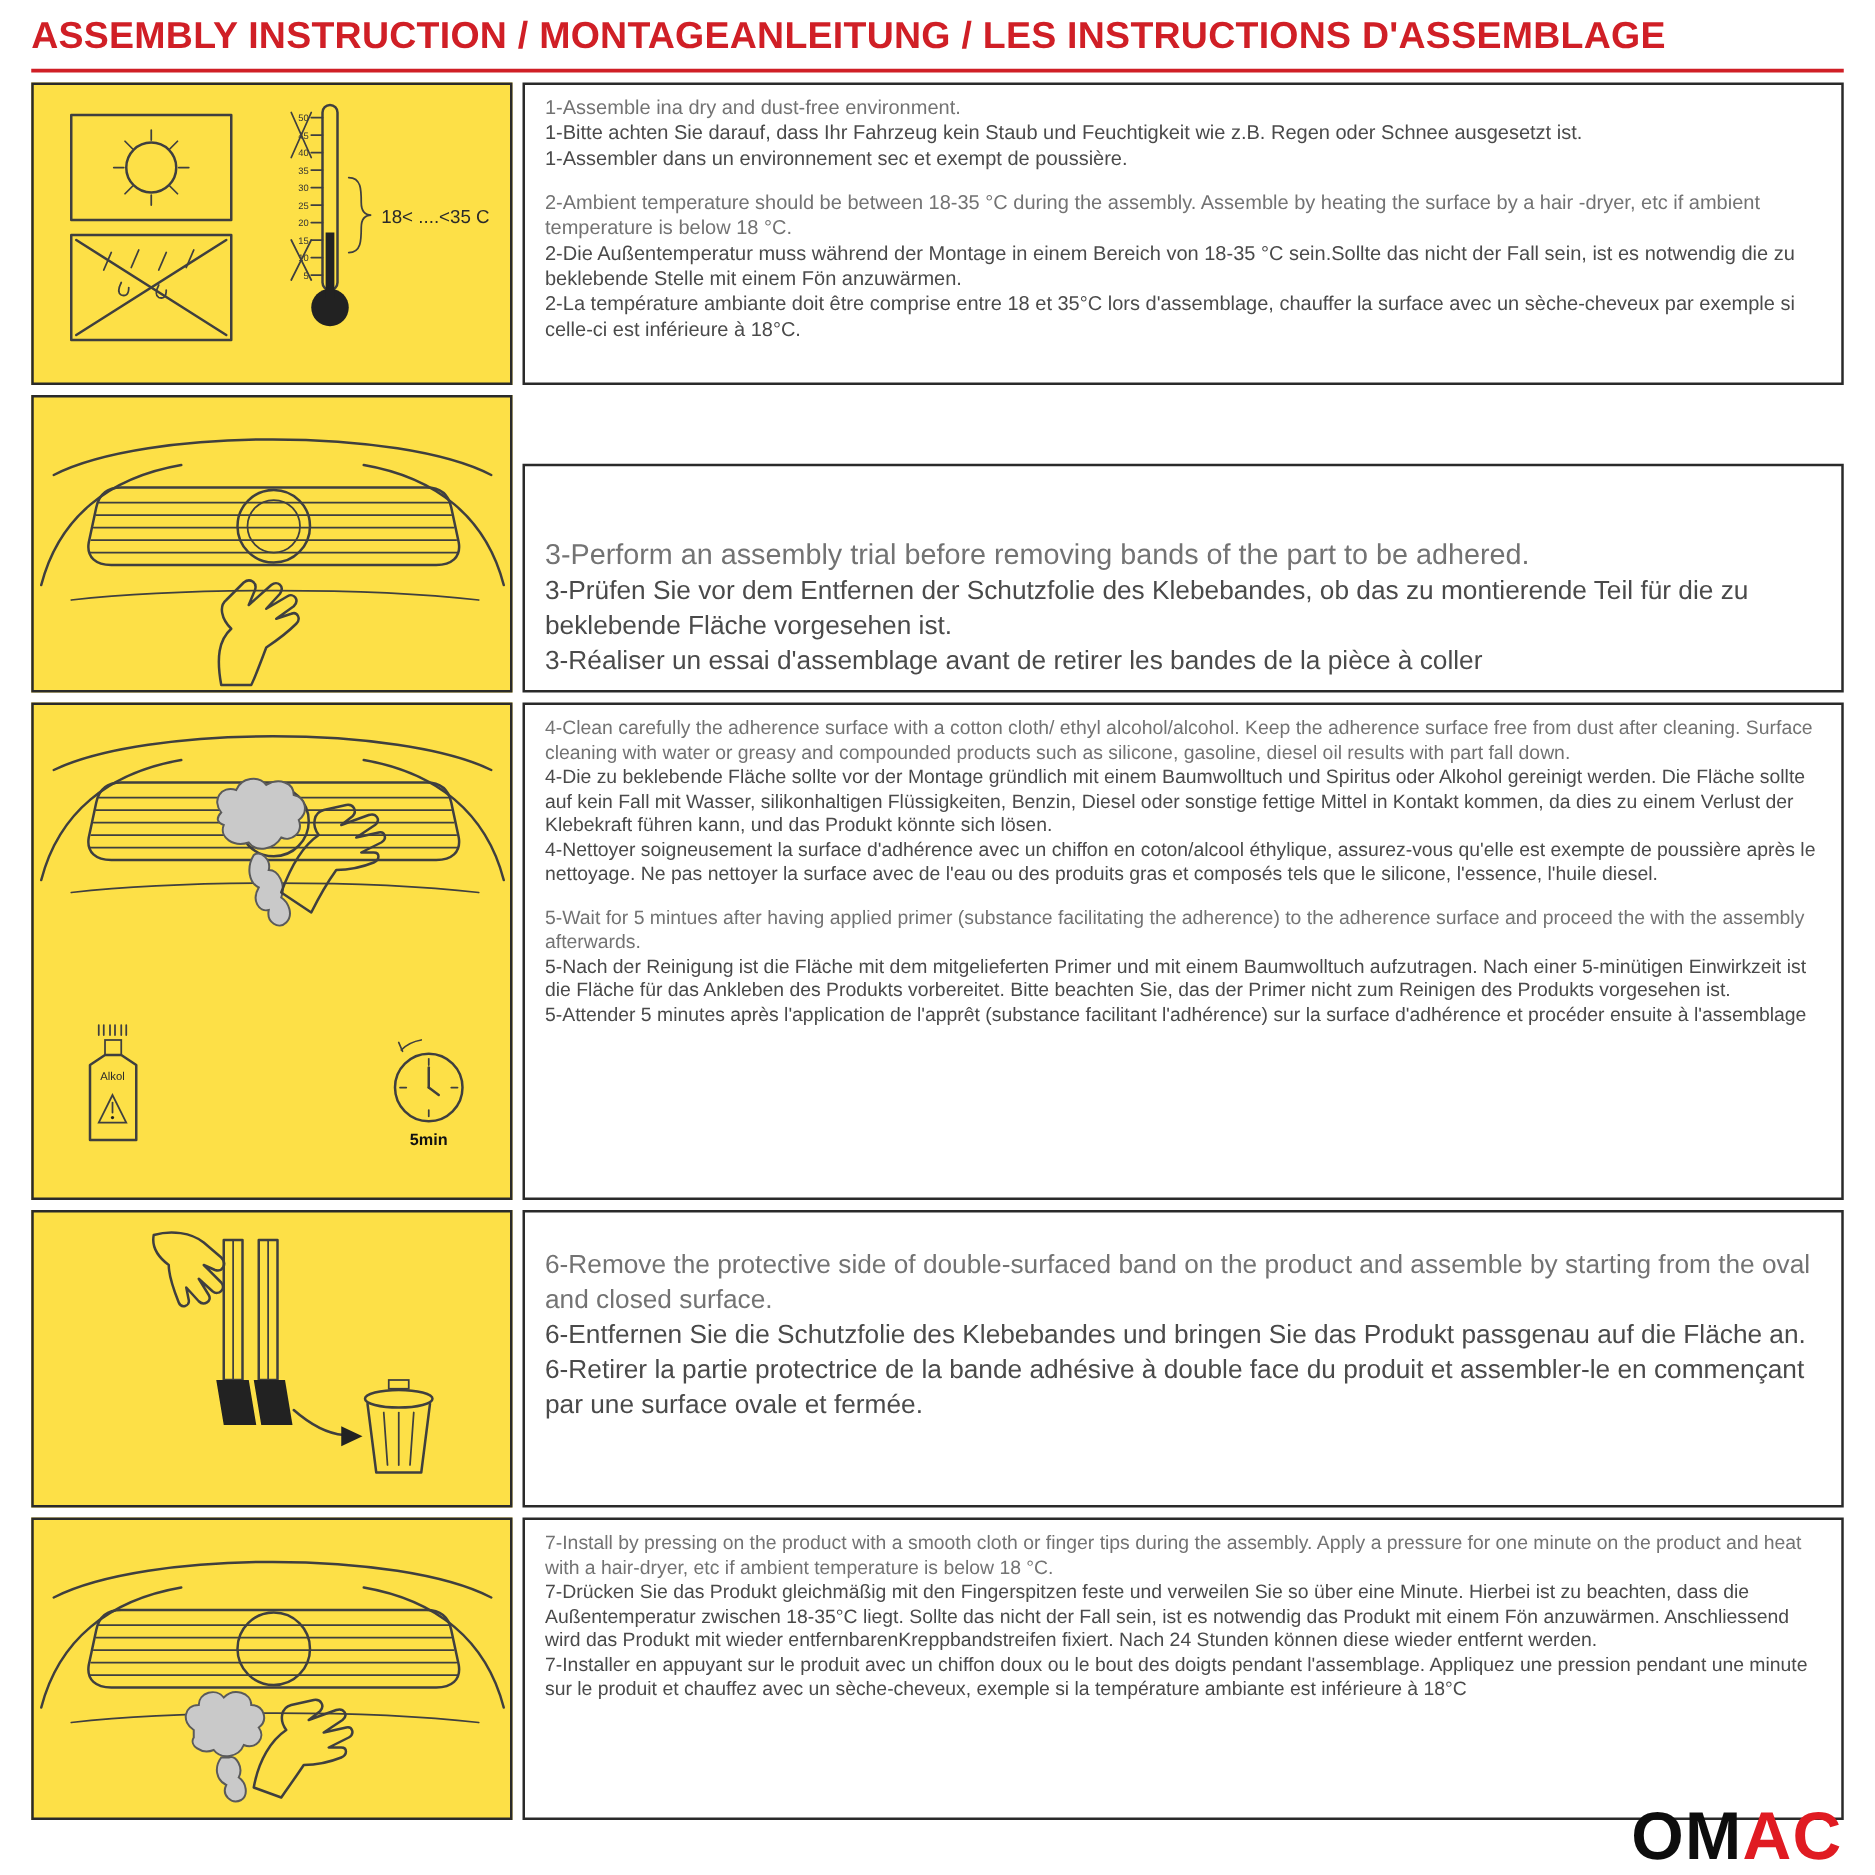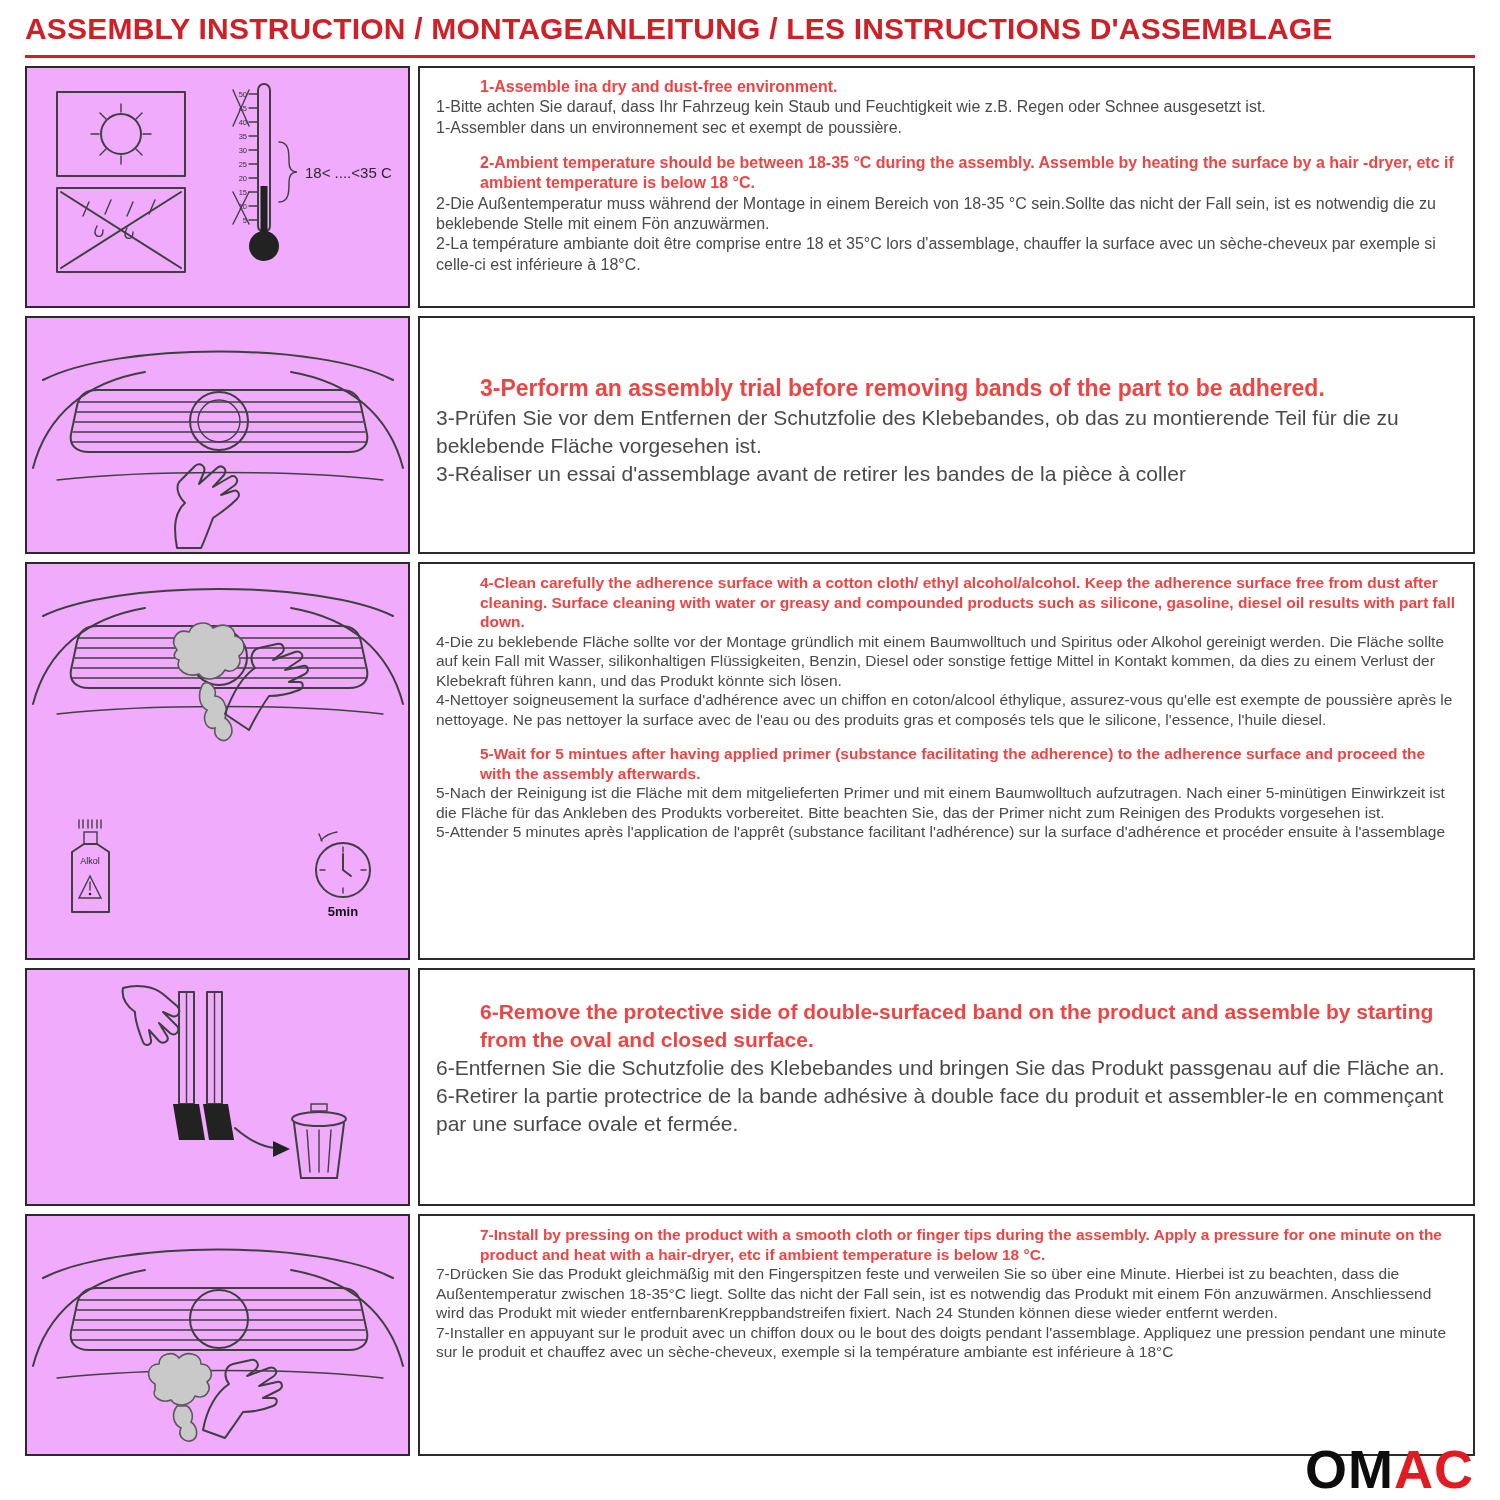--- a/index.html
+++ b/index.html
@@ -14,42 +14,42 @@
   .header { padding: 12px 25px 0 25px; }
   .title {
     margin: 0; color: #d01f26; font-size: 30px; font-weight: bold;
     letter-spacing: 0.2px; white-space: nowrap;
   }
   .title-rule { height: 3px; background: #d01f26; margin: 9px 25px 0 25px; }
 
   .rows { padding: 8px 25px 0 25px; display: flex; flex-direction: column; gap: 8px; }
   .row { display: flex; gap: 8px; }
   .row-1 { height: 242px; }
-  .row-2 { height: 238px; }
+  .row-2 { height: 238px; align-items: flex-end; }
   .row-3 { height: 398px; }
   .row-4 { height: 238px; }
   .row-5 { height: 242px; border-radius: 26px; }
 
   .figure-box {
-    flex: 0 0 385px; width: 385px; border: 2px solid #2a2a2a; background: #f0abfc;
+    flex: 0 0 385px; width: 385px; border: 2px solid #2a2a2a; background: #fde047;
     overflow: hidden;
   }
   .text-box {
     flex: 1; border: 2px solid #2a2a2a; background: #fff;
     padding: 9px 16px; overflow: hidden;
   }
   .text-box.pad-mid { padding-top: 56px; }
   .text-box.pad-sm { padding-top: 28px; }
 
   p { margin: 0; }
   .t-sm  { font-size: 16px;   line-height: 1.27; }
   .t-xs  { font-size: 15.5px; line-height: 1.26; }
   .t-lg  { font-size: 21px;   line-height: 1.33; }
   .t-xl  { font-size: 23px;   line-height: 1.3; }
-  .b { font-weight: bold; color: #ef4444; margin-left: 44px; }
+  .b { font-weight: normal; color: #737373; }
   .gap { margin-top: 15px; }
 
   .figure-box svg { display: block; width: 100%; height: 100%; }
   .sk { stroke: #3f3f3f; fill: none; stroke-width: 2; stroke-linecap: round; stroke-linejoin: round; }
   .sk-thin { stroke: #3f3f3f; fill: none; stroke-width: 1.4; stroke-linecap: round; }
   .fill-dark { fill: #222; stroke: none; }
   .cloth { fill: #c9c9c9; stroke: #5a5a5a; stroke-width: 1.6; }
   svg text { font-family: "Liberation Sans", sans-serif; fill: #333; }
   .scale-num { font-size: 7.5px; }
   .temp-label { font-size: 15px; fill: #2a2a2a; }

